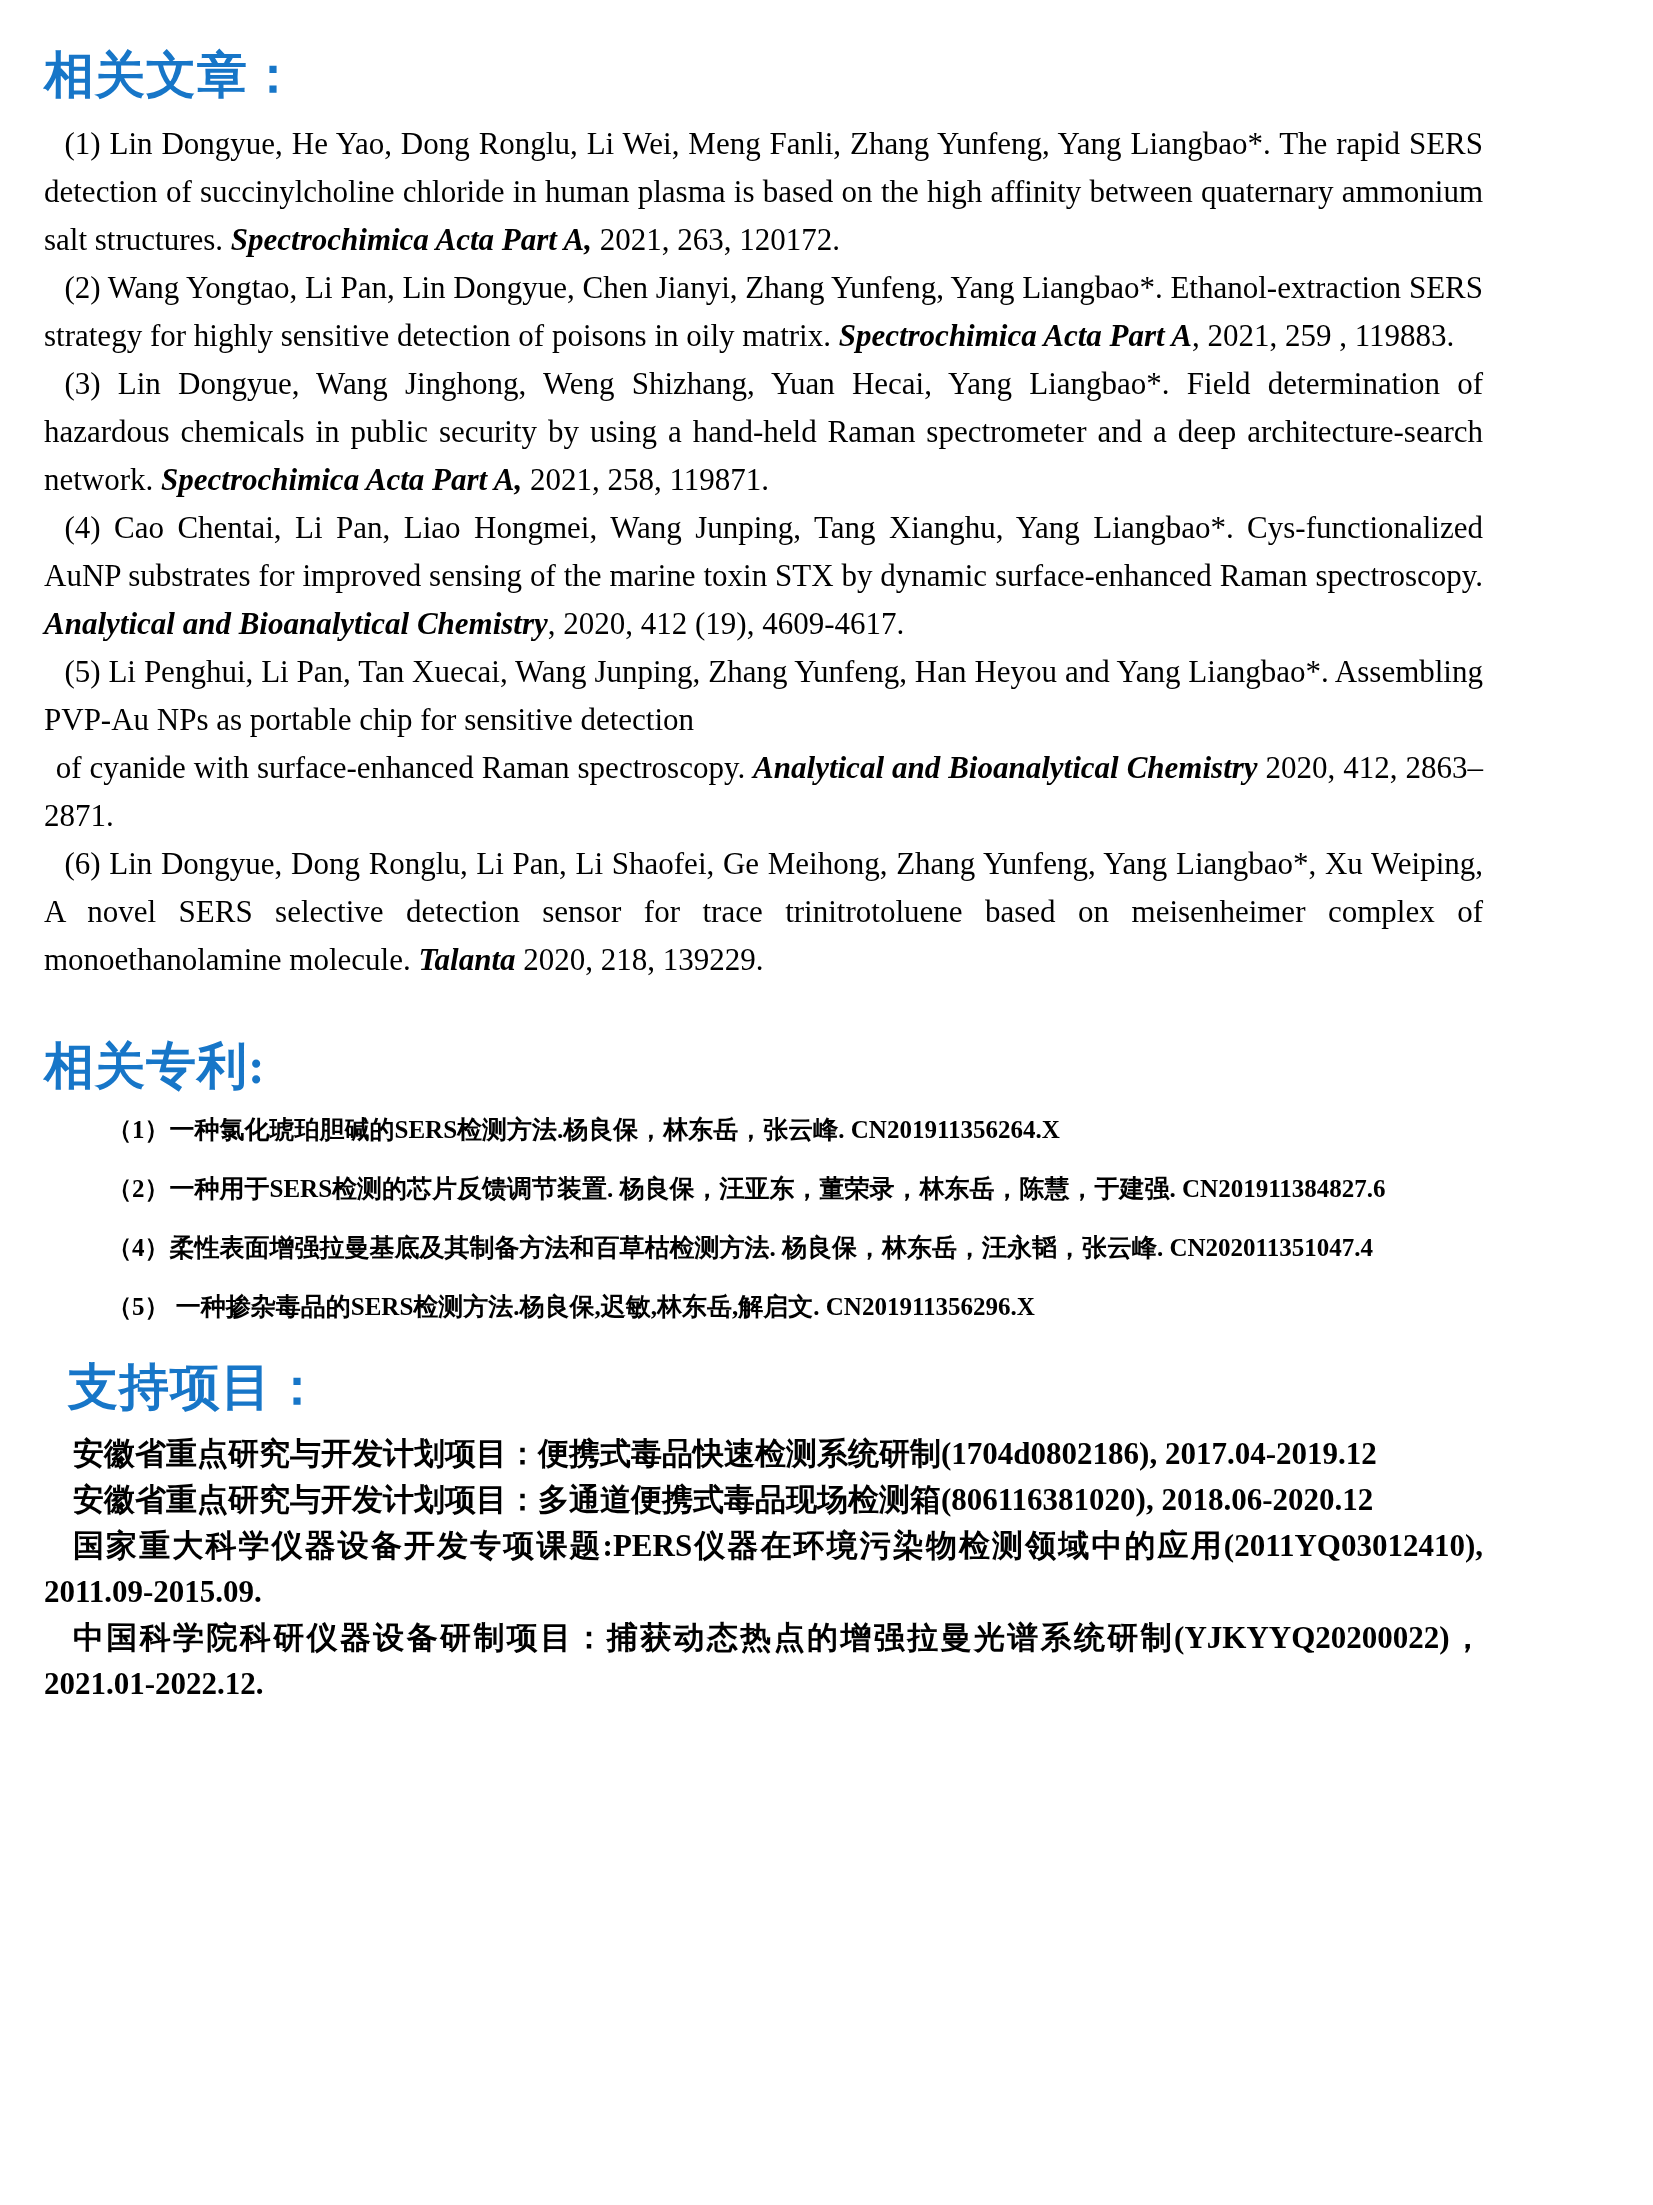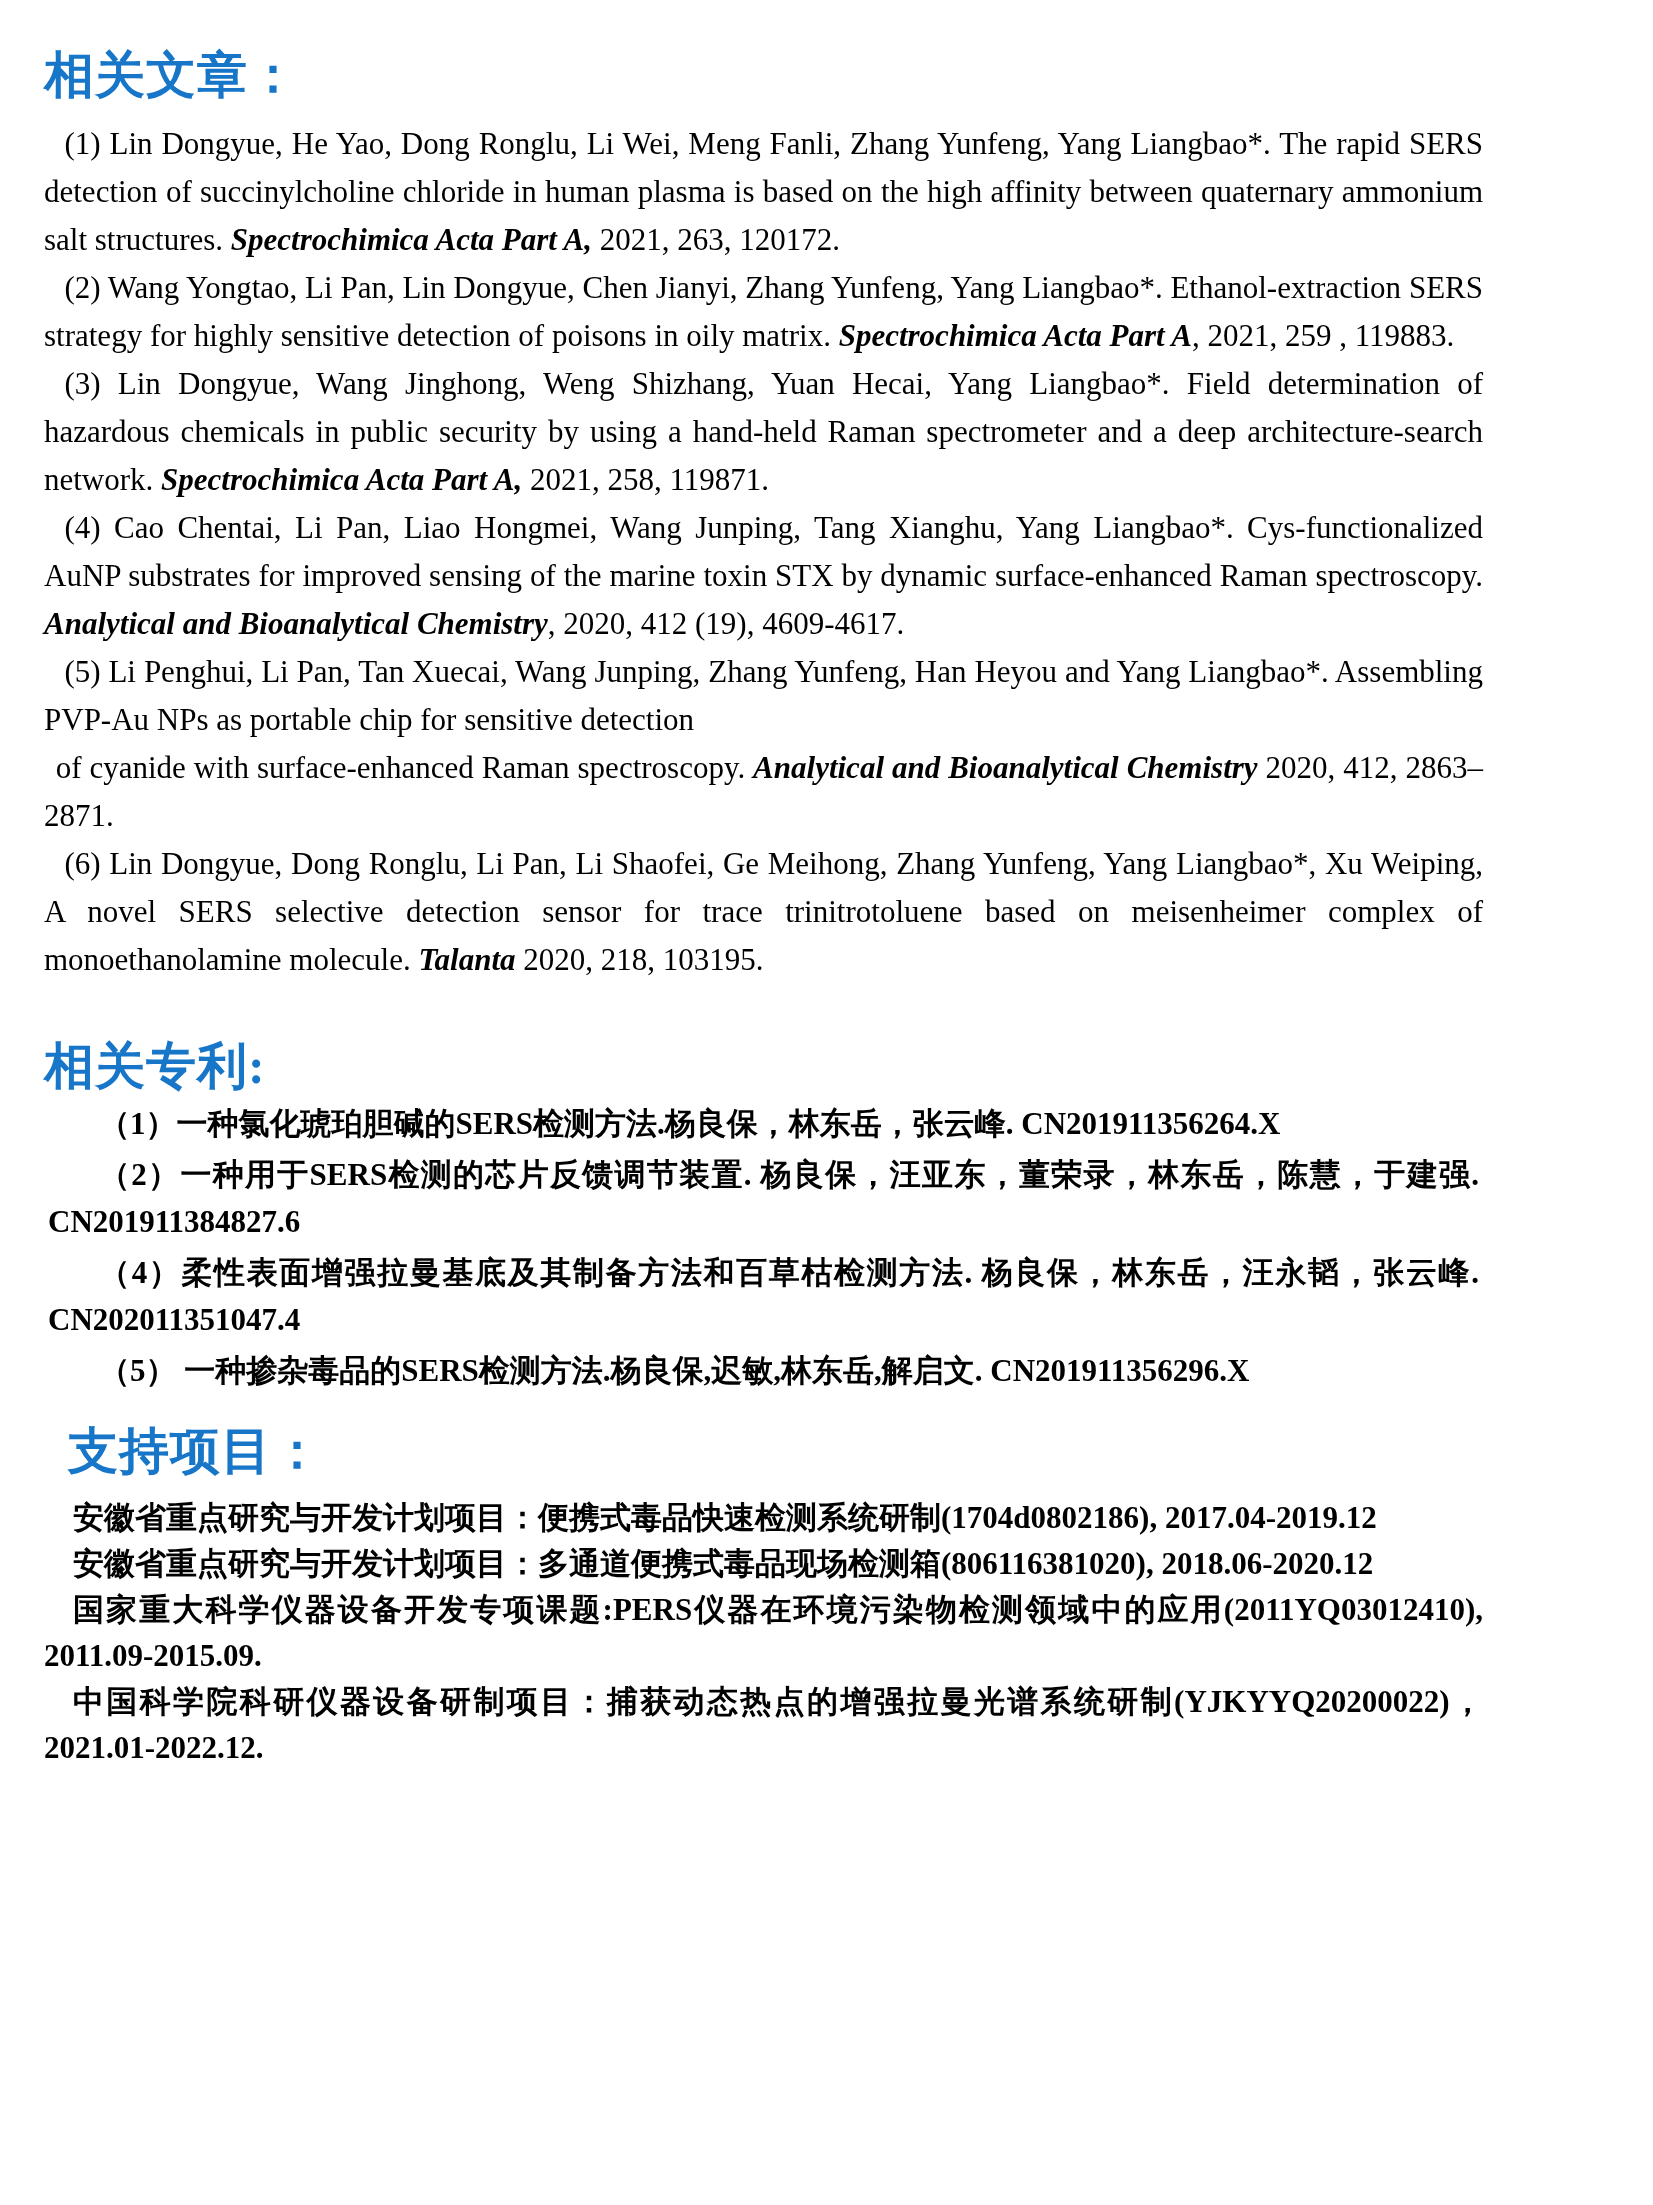--- a/index.html
+++ b/index.html
@@ -37,25 +37,25 @@
     font-size: 31px;
     line-height: 48px;
     text-align: justify;
     margin: 0;
     text-indent: 20.4px;
   }
   .articles p.cont { text-indent: 11.7px; }
   .ji { font-weight: bold; font-style: italic; }
 
   .patents p {
-    font-size: 31px;
+    font-size: 25px;
     line-height: 47px;
     font-weight: bold;
     text-align: justify;
-    margin: 4px;
+    margin: 12px;
     text-indent: 51px;
   }
 
   .projects p {
     font-size: 31px;
     line-height: 46px;
     text-align: justify;
     margin: 0;
     text-indent: 29px;
     font-weight: bold;
@@ -68,21 +68,21 @@
 
   <h1 class="sec-heading articles-h">相关文章：</h1>
 
   <div class="articles" id="articles-list">
       <p><span>(1) Lin Dongyue, He Yao, Dong Ronglu, Li Wei, Meng Fanli, Zhang Yunfeng, Yang Liangbao*. The rapid SERS detection of succinylcholine chloride in human plasma is based on the high affinity between quaternary ammonium salt structures. </span><span class="ji">Spectrochimica Acta Part A,</span><span> 2021, 263, 120172.</span></p>
       <p><span>(2) Wang Yongtao, Li Pan, Lin Dongyue, Chen Jianyi, Zhang Yunfeng, Yang Liangbao*. Ethanol-extraction SERS strategy for highly sensitive detection of poisons in oily matrix. </span><span class="ji">Spectrochimica Acta Part A</span><span>, 2021, 259 , 119883.</span></p>
       <p><span>(3) Lin Dongyue, Wang Jinghong, Weng Shizhang, Yuan Hecai, Yang Liangbao*. Field determination of hazardous chemicals in public security by using a hand-held Raman spectrometer and a deep architecture-search network. </span><span class="ji">Spectrochimica Acta Part A,</span><span> 2021, 258, 119871.</span></p>
       <p><span>(4) Cao Chentai, Li Pan, Liao Hongmei, Wang Junping, Tang Xianghu, Yang Liangbao*. Cys-functionalized AuNP substrates for improved sensing of the marine toxin STX by dynamic surface-enhanced Raman spectroscopy. </span><span class="ji">Analytical and Bioanalytical Chemistry</span><span>, 2020, 412 (19), 4609-4617.</span></p>
       <p><span>(5) Li Penghui, Li Pan, Tan Xuecai, Wang Junping, Zhang Yunfeng, Han Heyou and Yang Liangbao*. Assembling PVP-Au NPs as portable chip for sensitive detection</span></p>
       <p class="cont"><span>of cyanide with surface-enhanced Raman spectroscopy. </span><span class="ji">Analytical and Bioanalytical Chemistry</span><span> 2020, 412, 2863–2871.</span></p>
-      <p><span>(6) Lin Dongyue, Dong Ronglu, Li Pan, Li Shaofei, Ge Meihong, Zhang Yunfeng, Yang Liangbao*, Xu Weiping, A novel SERS selective detection sensor for trace trinitrotoluene based on meisenheimer complex of monoethanolamine molecule. </span><span class="ji">Talanta</span><span> 2020, 218, 103195.</span></p>
+      <p><span>(6) Lin Dongyue, Dong Ronglu, Li Pan, Li Shaofei, Ge Meihong, Zhang Yunfeng, Yang Liangbao*, Xu Weiping, A novel SERS selective detection sensor for trace trinitrotoluene based on meisenheimer complex of monoethanolamine molecule. </span><span class="ji">Talanta</span><span> 2020, 218, 139229.</span></p>
     </div>
 
   <h1 class="sec-heading patents-h">相关专利:</h1>
 
   <div class="patents" id="patents-list">
       <p>（1）一种氯化琥珀胆碱的SERS检测方法.杨良保，林东岳，张云峰. CN201911356264.X</p>
       <p>（2）一种用于SERS检测的芯片反馈调节装置. 杨良保，汪亚东，董荣录，林东岳，陈慧，于建强. CN201911384827.6</p>
       <p>（4）柔性表面增强拉曼基底及其制备方法和百草枯检测方法. 杨良保，林东岳，汪永韬，张云峰. CN202011351047.4</p>
       <p>（5） 一种掺杂毒品的SERS检测方法.杨良保,迟敏,林东岳,解启文.  CN201911356296.X</p>
     </div>

